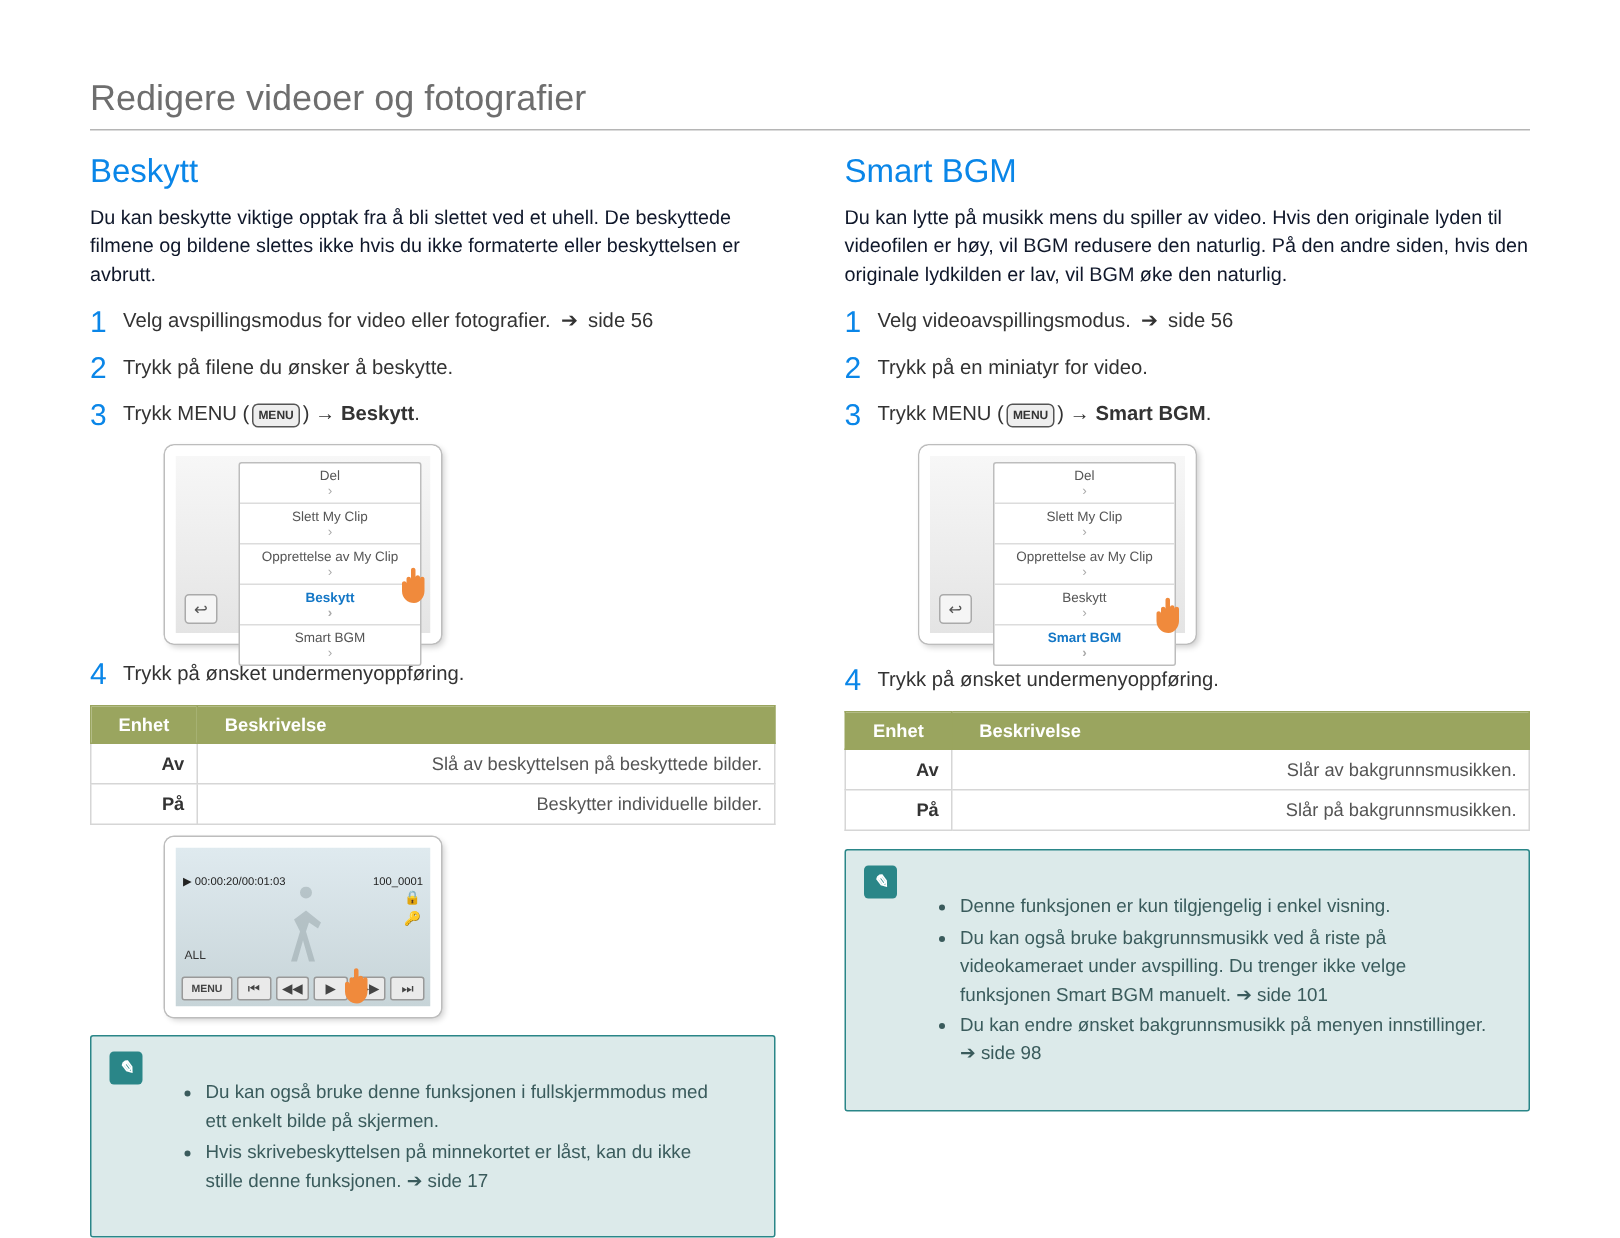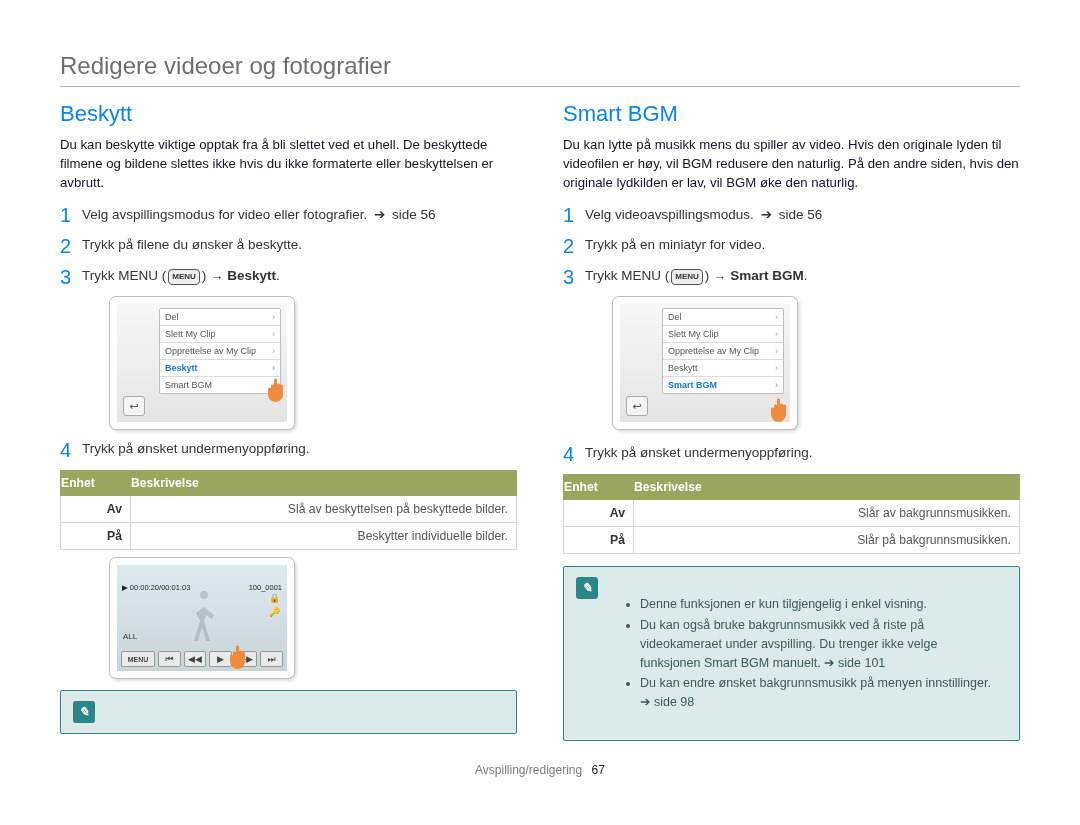--- a/index.html
+++ b/index.html
@@ -59,39 +59,39 @@
     position:relative;
     padding:4px;
   }
   .menu-panel{
     position:absolute;right:6px;top:4px;width:122px;
     background:#fff;border:1px solid #bdbdbd;border-radius:2px;
   }
   .menu-item{
     display:flex;justify-content:space-between;align-items:center;
     font-size:9px;color:#555;
-    padding:3px 5px;border-bottom:1px solid #dcdcdc;
+    padding:3px 5px;border-bottom:1px solid #dcdcdc;flex-direction:column;
   }
   .menu-item:last-child{border-bottom:none;}
   .menu-item .chev{color:#aaa;font-size:9px;}
   .menu-item.sel{color:#1477c6;font-weight:bold;}
   .back-btn{
     position:absolute;left:6px;bottom:6px;width:22px;height:20px;
     border:1px solid #aaa;border-radius:3px;background:#f5f5f5;
     display:flex;align-items:center;justify-content:center;font-size:11px;color:#555;
   }
   .pointer-hand{
     position:absolute;width:36px;height:36px;
     right:-10px;
   }
   .pointer-hand svg{width:36px;height:36px;}
   .tbl{width:100%;border-collapse:collapse;font-size:12.2px;margin-top:6px;}
   .tbl th{
     background:var(--olive);color:#fff;font-weight:600;text-align:left;
-    padding:5px 0;border:1px solid var(--olive);
+    padding:5px 18px;border:1px solid var(--olive);
   }
   .tbl td{
     padding:6px 8px;border:1px solid #d6d6d6;color:#555;text-align:right;
   }
   .tbl td.k{font-weight:600;color:#333;width:70px;}
   .playback{
     width:184px;height:120px;
     margin:8px 0 4px 50px;
     border:7px solid #fff;
     box-shadow:0 0 0 1px #bdbdbd,2px 2px 4px rgba(0,0,0,.2);
@@ -260,20 +260,24 @@
         </div>
         <div class="pointer-hand pb-pointer">
           <svg viewBox="0 0 36 36" width="30" height="30">
               <path fill="#f08a3c" d="M10 16c0-2 3-2 3 0v-6c0-2 3-2 3 0v5c0-2 3-2 3 0v1c0-2 3-2 3 0v8c0 4-3 8-7 8s-8-3-8-8v-5c0-2 3-2 3 0z"></path>
             </svg>
         </div>
       </div>
 
       <div class="notebox">
         <div class="note-icon">✎</div>
+        <ul>
+          <li>Du kan også bruke denne funksjonen i fullskjermmodus med ett enkelt bilde på skjermen.</li>
+          <li>Hvis skrivebeskyttelsen på minnekortet er låst, kan du ikke stille denne funksjonen. ➔ side 17</li>
+        </ul>
       </div>
     </div>
 
     <div class="col">
       <div class="h2">Smart BGM</div>
       <div class="lead">Du kan lytte på musikk mens du spiller av video. Hvis den originale lyden til videofilen er høy, vil BGM redusere den naturlig. På den andre siden, hvis den originale lydkilden er lav, vil BGM øke den naturlig.</div>
 
       <ol class="steps">
         <li>
           <span class="num">1</span>

